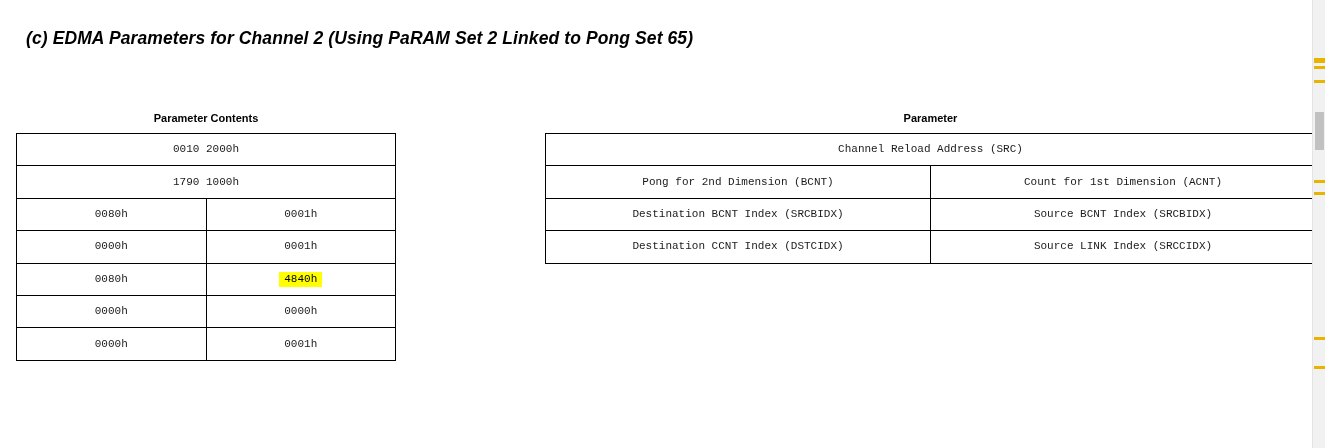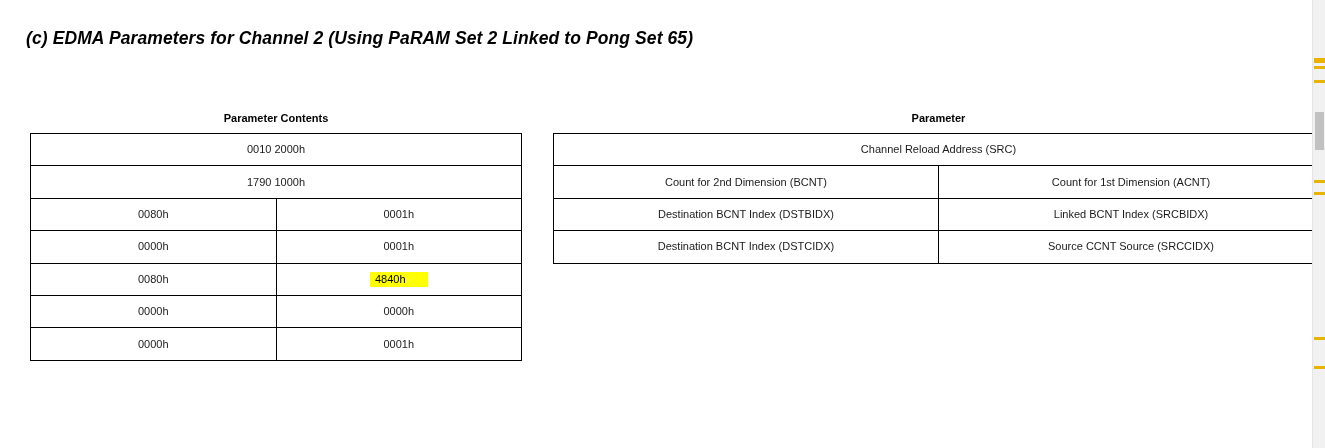--- a/index.html
+++ b/index.html
@@ -37,22 +37,22 @@
     font-weight: bold;
     letter-spacing: 0.1px;
     white-space: nowrap;
     color: #000000;
   }
 
   
   .table-block {
     position: absolute;
   }
-  #left-block  { left: 30px;  top: 112px; width: 492px; }
-  #right-block { left: 545px; top: 112px; width: 771px; margin-left: 8px; }
+  #left-block  { left: 16px;  top: 112px; width: 380px; }
+  #right-block { left: 545px; top: 112px; width: 771px; }
 
   .table-title {
     font-size: 11px;
     font-weight: bold;
     text-align: center;
     margin: 0 0 8px 0;
     line-height: 13px;
     color: #000000;
   }
 
@@ -66,33 +66,34 @@
     border: 1.3px solid #000000;
     height: 31.4px;
     padding: 0 4px;
     text-align: center;
     vertical-align: middle;
     font-size: 11px;
     line-height: 13px;
     color: #1a1a1a;
     white-space: nowrap;
     overflow: hidden;
+    font-family: Liberation Mono, monospace;
   }
 
   
   #left-table td.c1 { width: 225px; }
   #left-table td.c2 { width: 227px; }
 
   
   #right-table td.c1 { width: 388px; }
   #right-table td.c2 { width: 383px; }
 
   .hl {
     background: #ffff00;
-    padding: 1px 22px 2px 5px;
+    padding: 1px 5px 2px 5px;
     font-size: 11px;
     line-height: 13px;
     color: #000000;
   }
 
   
   #scrollbar {
     position: absolute;
     right: 0;
     top: 0;
@@ -160,30 +161,30 @@
   </div>
 
   <div id="right-block" class="table-block">
     <div class="table-title">Parameter</div>
     <table class="param" id="right-table">
       <tbody>
           <tr>
             <td colspan="2">Channel Reload Address (SRC)</td>
           </tr>
           <tr>
-            <td class="c1">Count for 2nd Dimension (BCNT)</td>
+            <td class="c1">Pong for 2nd Dimension (BCNT)</td>
             <td class="c2">Count for 1st Dimension (ACNT)</td>
           </tr>
           <tr>
-            <td class="c1">Destination BCNT Index (DSTBIDX)</td>
-            <td class="c2">Linked BCNT Index (SRCBIDX)</td>
+            <td class="c1">Destination BCNT Index (SRCBIDX)</td>
+            <td class="c2">Source BCNT Index (SRCBIDX)</td>
           </tr>
           <tr>
-            <td class="c1">Destination BCNT Index (DSTCIDX)</td>
-            <td class="c2">Source CCNT Source (SRCCIDX)</td>
+            <td class="c1">Destination CCNT Index (DSTCIDX)</td>
+            <td class="c2">Source LINK Index (SRCCIDX)</td>
           </tr>
         </tbody>
     </table>
   </div>
 
 </div>
 
 <div id="scrollbar" style="background: rgb(241, 241, 241);">
   <div id="scroll-thumb" style="top: 112px; height: 38px; background: rgb(193, 193, 193);"></div>
 <div class="scroll-marker thick" style="top: 58px; background: rgb(232, 180, 0);"></div>

